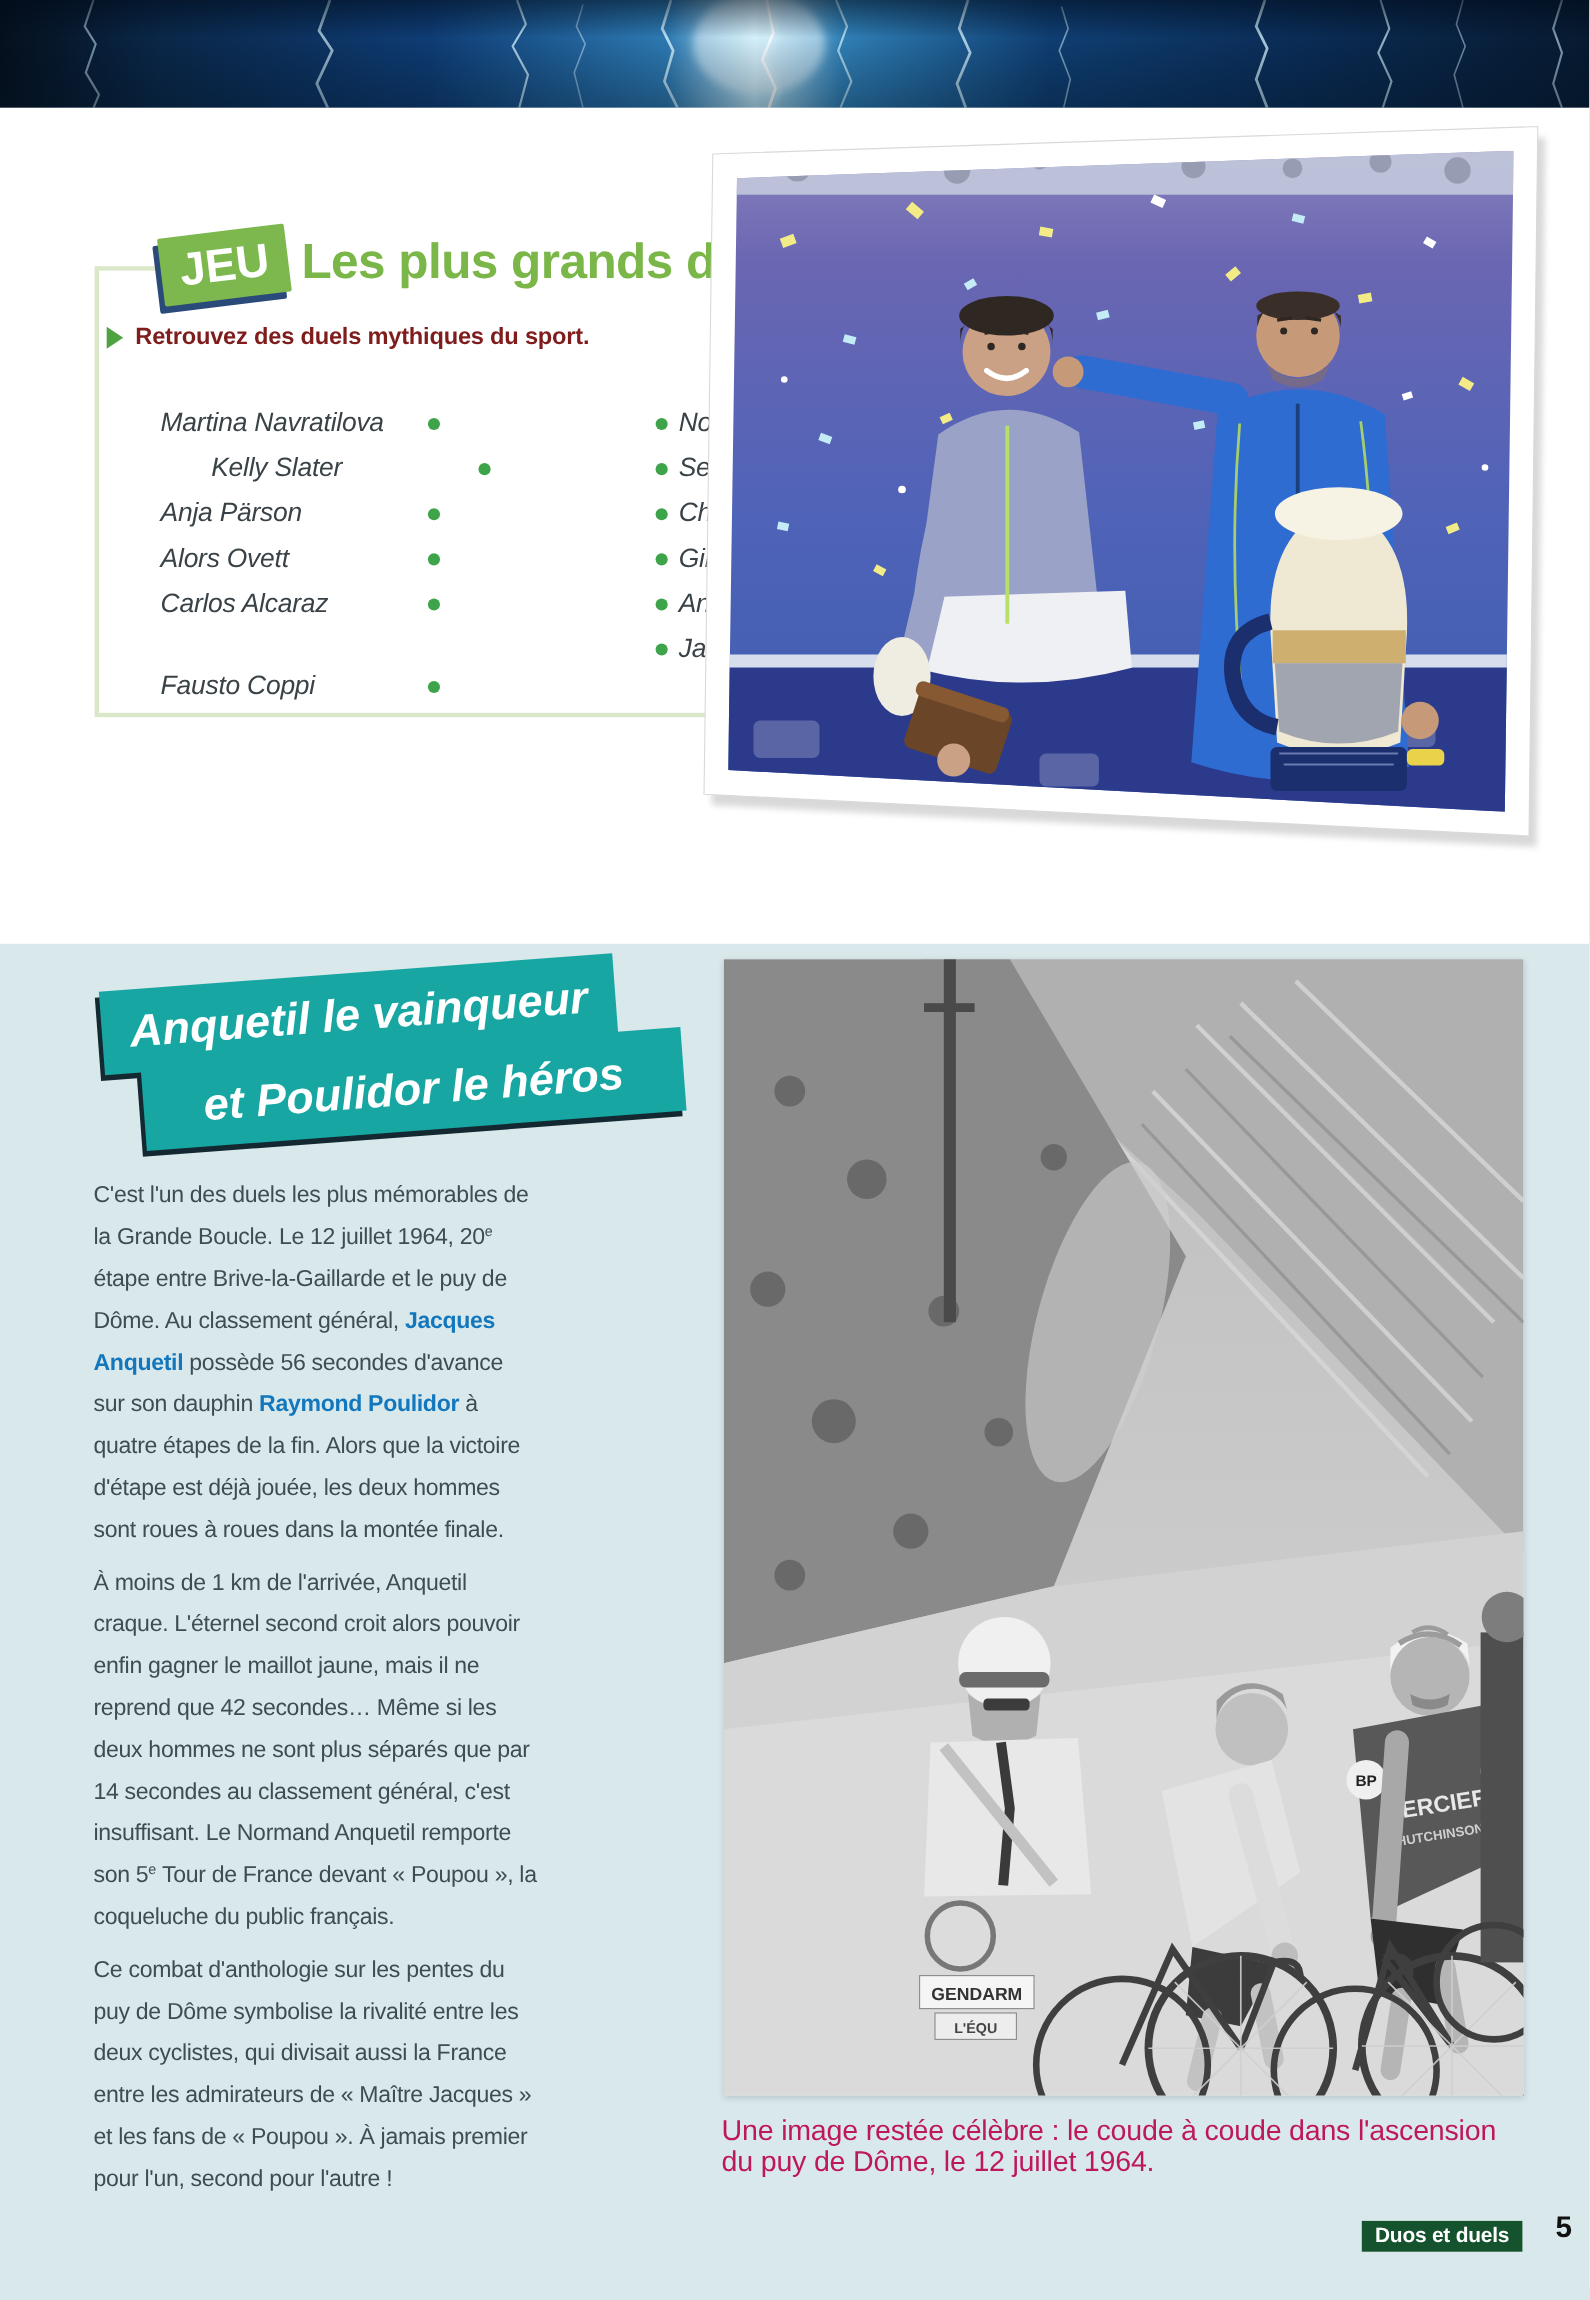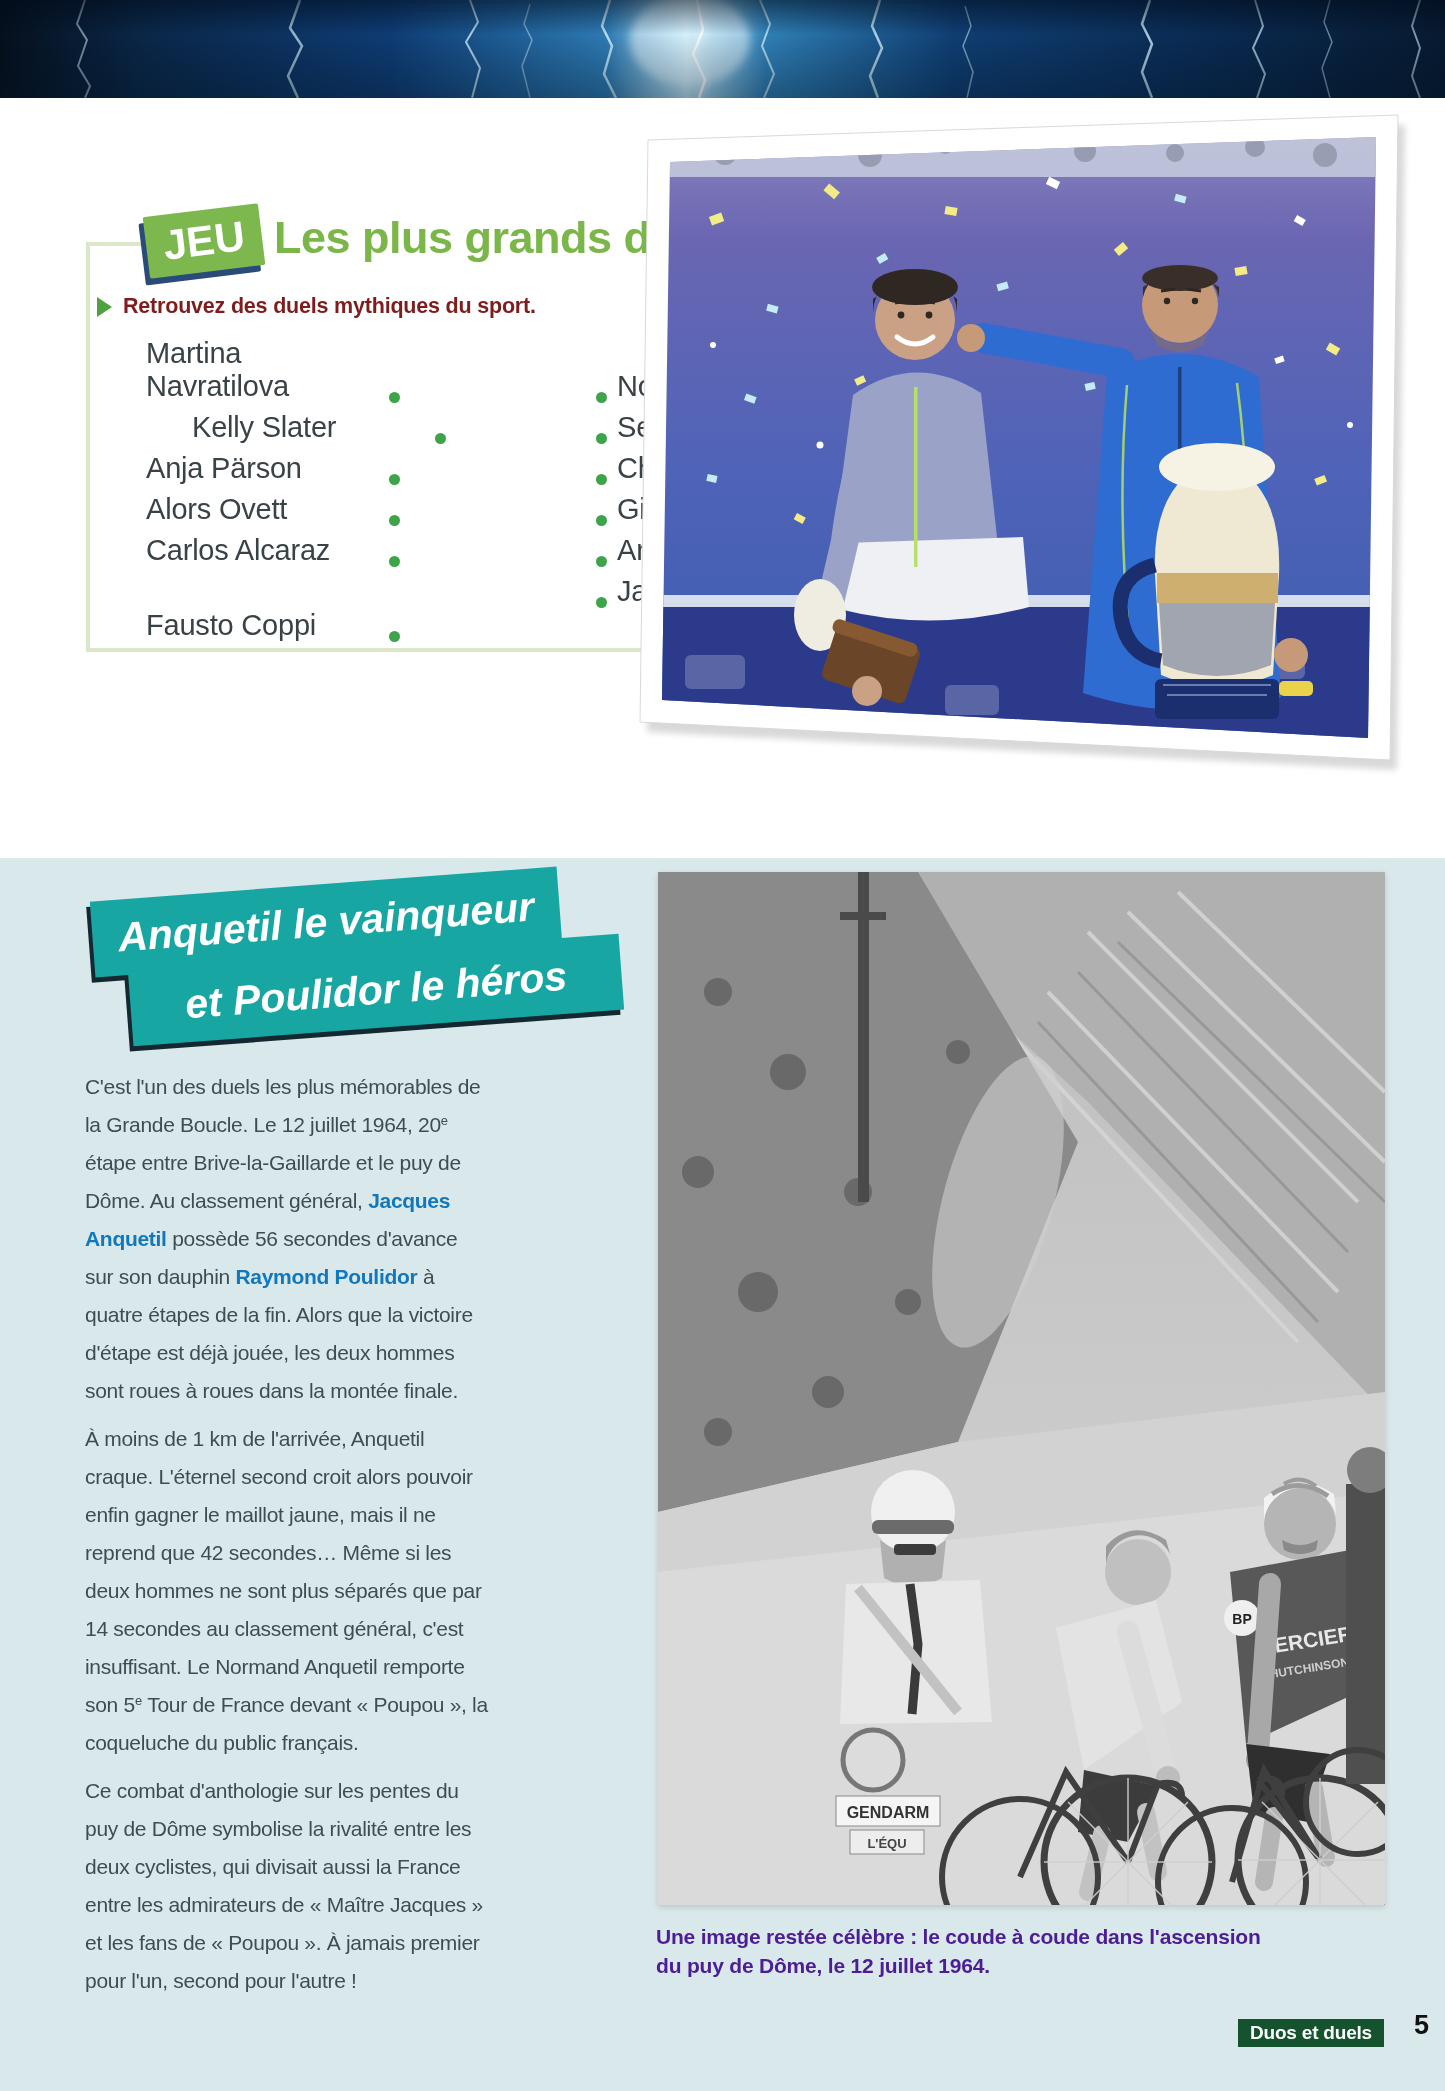--- a/index.html
+++ b/index.html
@@ -16,22 +16,22 @@
              background:#7cb84e;color:#fff;font-weight:bold;font-size:42px;
              display:flex;align-items:center;justify-content:center;
              transform:rotate(-7deg);box-shadow:-5px 6px 0 #2a4a7a;border-radius:2px;}
   .game-title{position:absolute;left:262px;top:208px;z-index:3;background:#ffffff;
               padding:0 12px;font-weight:bold;font-size:45px;line-height:60px;
               letter-spacing:-0.5px;color:#7ab648;}
   .instruction{position:absolute;left:97px;top:294px;z-index:3;display:flex;align-items:center;}
   .tri{width:0;height:0;border-left:15px solid #4ea23f;border-top:10px solid transparent;
        border-bottom:10px solid transparent;margin-right:11px;}
   .instruction-text{font-weight:bold;font-size:21.5px;color:#7f1d1d;letter-spacing:-0.2px;}
-  .mrow{position:absolute;height:36px;display:flex;align-items:flex-end;z-index:3;
-        font-size:29px;color:#394247;letter-spacing:-0.2px;}
+  .mrow{position:absolute;height:36px;display:flex;align-items:center;z-index:3;
+        font-size:24px;color:#394247;letter-spacing:-0.2px;font-style:italic;}
   .mrow-left{left:146px;width:254px;justify-content:space-between;}
   .mrow-right{left:596px;}
   .dot{width:11px;height:11px;border-radius:50%;background:#3da44a;flex:0 0 auto;}
   .mrow-right .dot{margin-right:10px;}
 
   
   .polaroid{position:absolute;left:615px;top:95px;width:800px;height:690px;z-index:5;display:block;}
 
   
   .bottom-section{position:absolute;left:0;top:858px;width:1445px;height:1233px;background:#d9e8eb;}
@@ -45,21 +45,21 @@
 
   .article-col{position:absolute;left:85px;top:1068px;width:404px;z-index:6;
                font-size:21px;line-height:38px;letter-spacing:-0.3px;color:#3f4d52;}
   .article-col p{margin:0 0 10px 0;}
   .blue-name{color:#1277bd;font-weight:bold;}
   sup{font-size:13px;vertical-align:7px;line-height:0;letter-spacing:0;}
 
   .cycling-photo{position:absolute;left:658px;top:872px;width:727px;height:1033px;z-index:6;display:block;
                  box-shadow:0 2px 6px rgba(0,0,0,0.15);}
   .caption{position:absolute;left:656px;top:1922px;width:720px;z-index:6;
-           font-weight:bold;font-size:21px;line-height:29px;color:#4c1d95;letter-spacing:-0.2px;}
+           font-weight:normal;font-size:26px;line-height:29px;color:#be185d;letter-spacing:-0.2px;}
 
   .footer-badge{position:absolute;left:1238px;top:2019px;z-index:7;background:#14532d;color:#fff;
                 font-weight:bold;font-size:19px;padding:3px 12px;letter-spacing:-0.2px;}
   .page-number{position:absolute;left:1414px;top:2010px;z-index:7;font-weight:bold;font-size:27px;color:#111;}
 </style>
 </head>
 <body>
 
 <div class="page">
 

